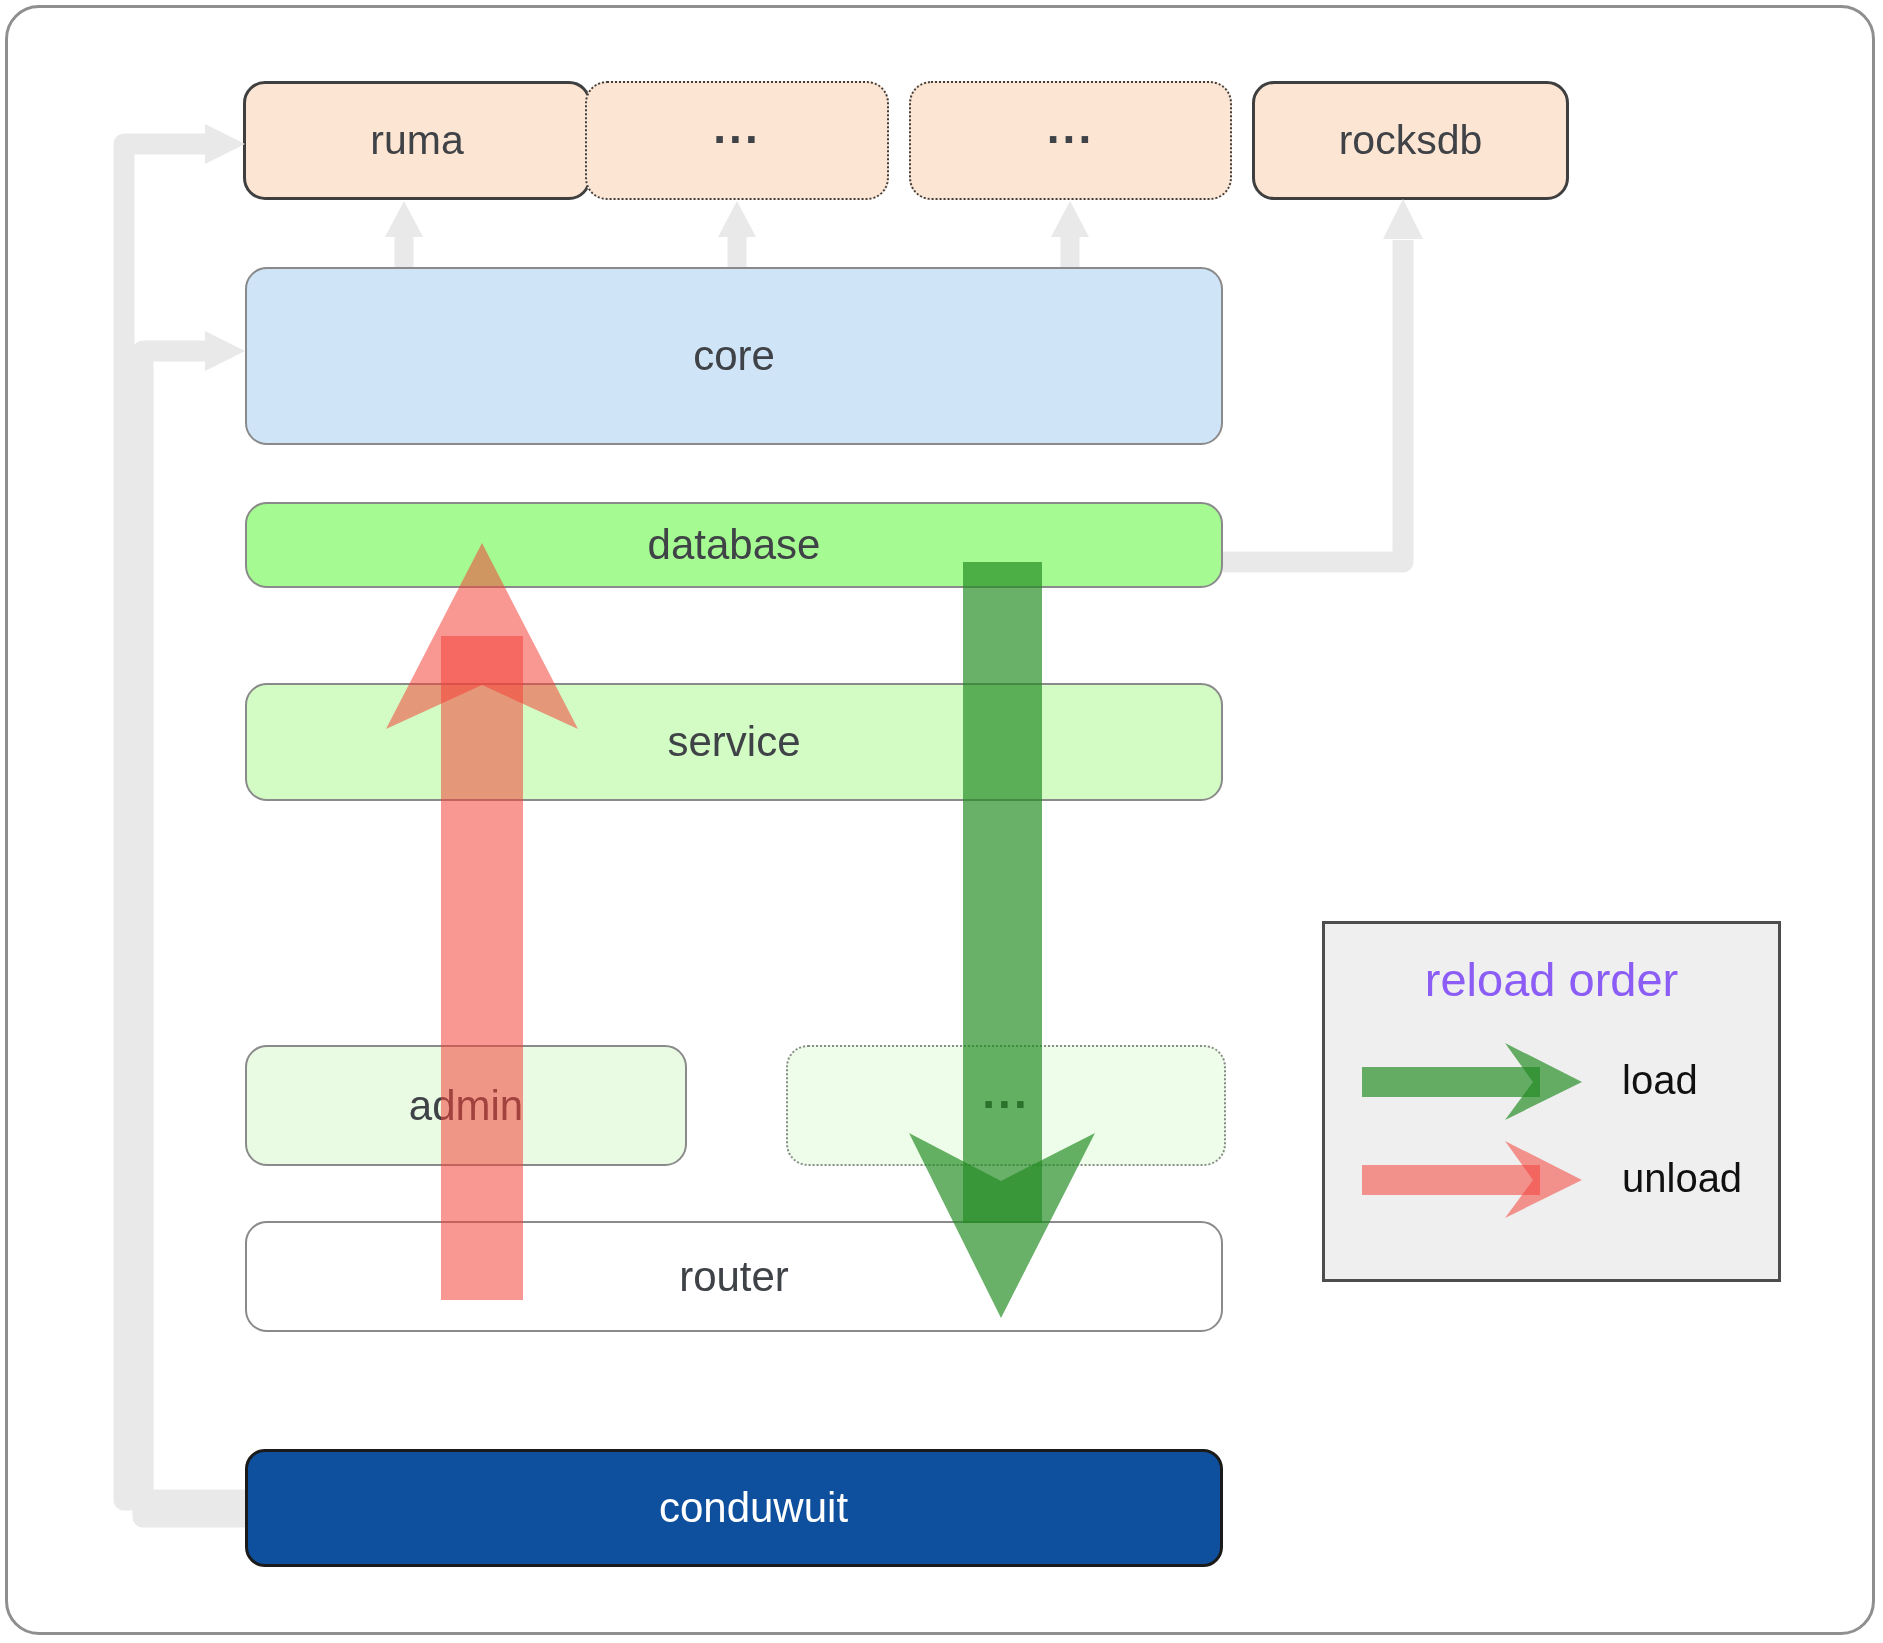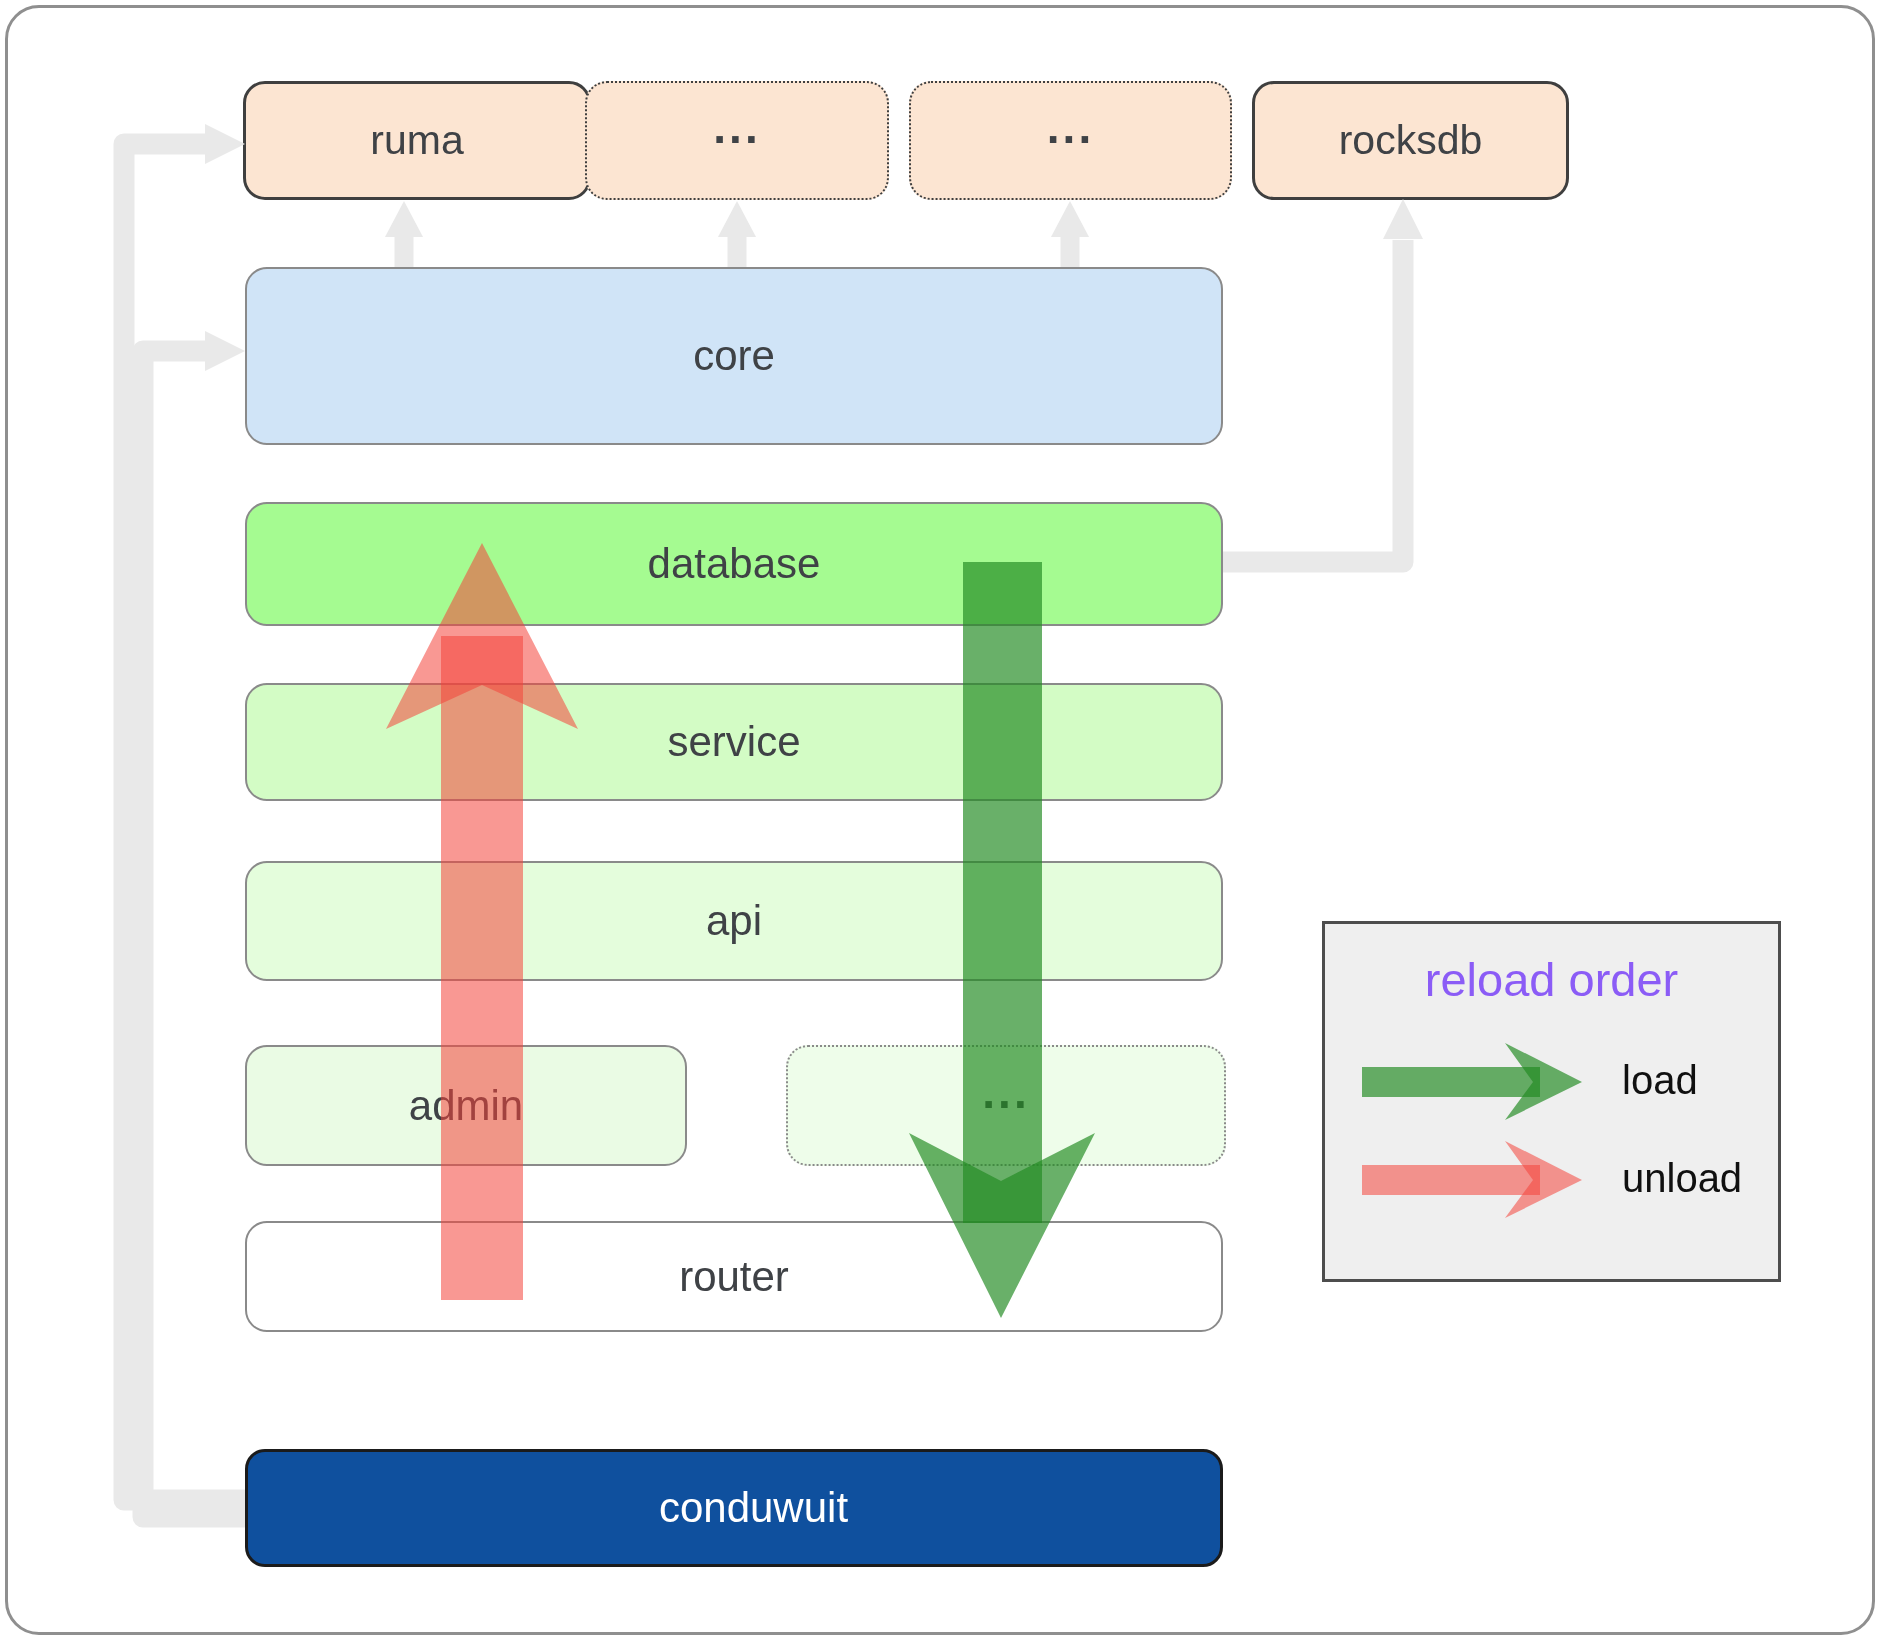--- a/index.html
+++ b/index.html
@@ -43,28 +43,25 @@
   <div class="box top-dotted" style="left:909px;top:81px;width:323px;height:119px;">
     <span class="dots">...</span>
   </div>
   <div class="box top-solid" style="left:1252px;top:81px;width:317px;height:119px;">
     <span>rocksdb</span>
   </div>
 
   <div class="box blue" style="left:245px;top:267px;width:978px;height:178px;">
     <span>core</span>
   </div>
-  <div class="box green1" style="left:245px;top:502px;width:978px;height:124px;">
+  <div class="box green1" style="left:245px;top:502px;width:978px;height:86px;">
     <span>database</span>
   </div>
   <div class="box green2" style="left:245px;top:683px;width:978px;height:118px;">
     <span>service</span>
-  </div>
-  <div class="box green3" style="left:245px;top:861px;width:978px;height:120px;">
-    <span>api</span>
   </div>
   <div class="box green4" style="left:245px;top:1045px;width:442px;height:121px;">
     <span>admin</span>
   </div>
   <div class="box green4-dotted" style="left:786px;top:1045px;width:440px;height:121px;">
     <span class="dots">...</span>
   </div>
   <div class="box white-box" style="left:245px;top:1221px;width:978px;height:111px;">
     <span>router</span>
   </div>

